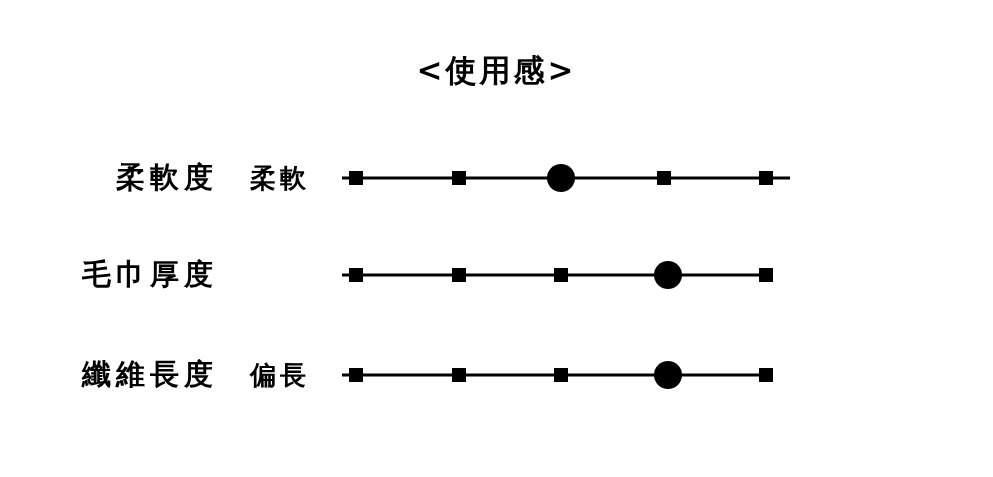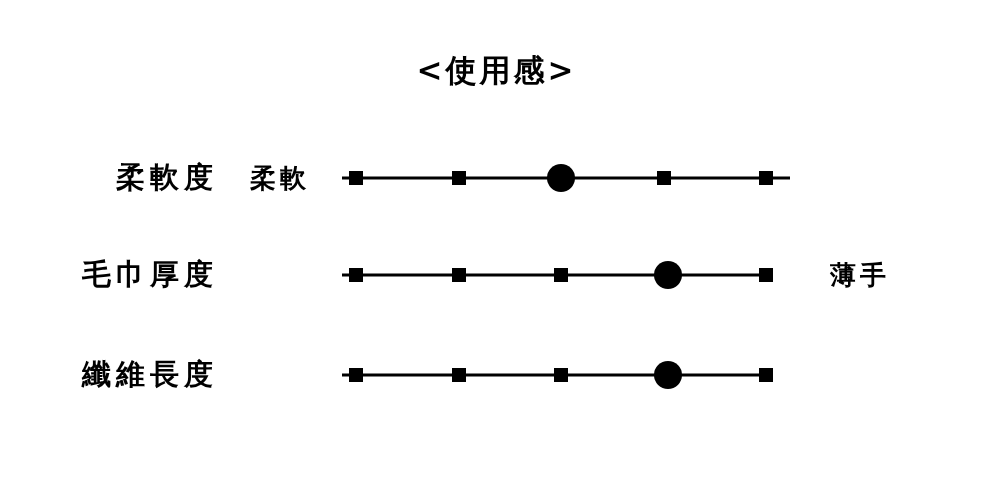--- a/index.html
+++ b/index.html
@@ -70,24 +70,24 @@
         <div class="row-label">毛巾厚度</div>
         <div class="track">
           <div class="track-line" style="width: 431px;"></div>
           <div class="tick" style="left: 14px;"></div>
           <div class="tick" style="left: 116.5px;"></div>
           <div class="tick" style="left: 219px;"></div>
           <div class="tick" style="left: 321.5px;"></div>
           <div class="tick" style="left: 424px;"></div>
           <div class="dot" style="left: 325.5px;"></div>
         </div>
-        <div class="end-label right">薄手</div>
       </div>
       <div class="row" style="top: 353px; text-decoration: underline;">
         <div class="row-label">纖維長度</div>
+        <div class="end-label left">偏長</div>
         <div class="track">
           <div class="track-line" style="width: 431px;"></div>
           <div class="tick" style="left: 14px;"></div>
           <div class="tick" style="left: 116.5px;"></div>
           <div class="tick" style="left: 219px;"></div>
           <div class="tick" style="left: 321.5px;"></div>
           <div class="tick" style="left: 424px;"></div>
           <div class="dot" style="left: 325.5px;"></div>
         </div>
       </div>

